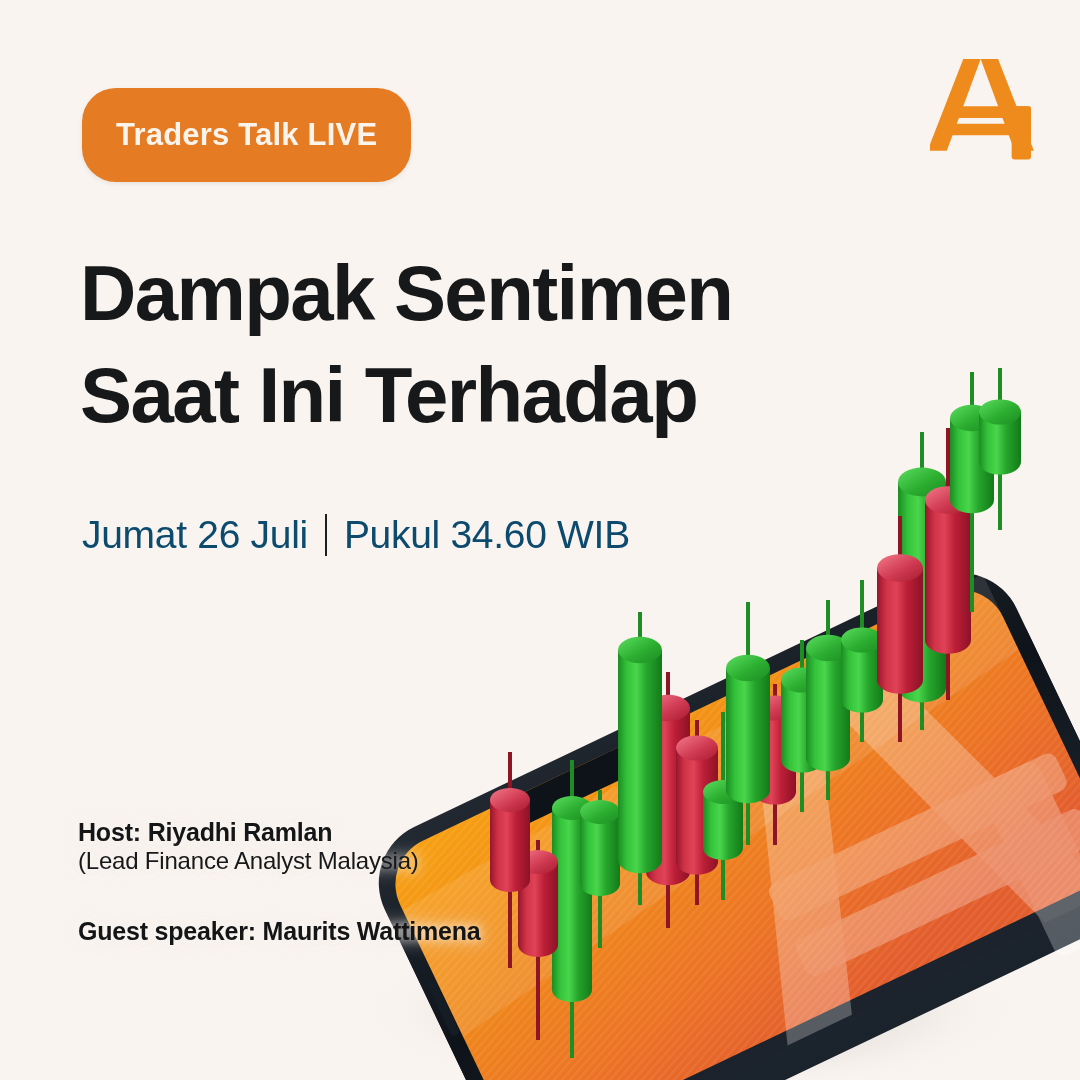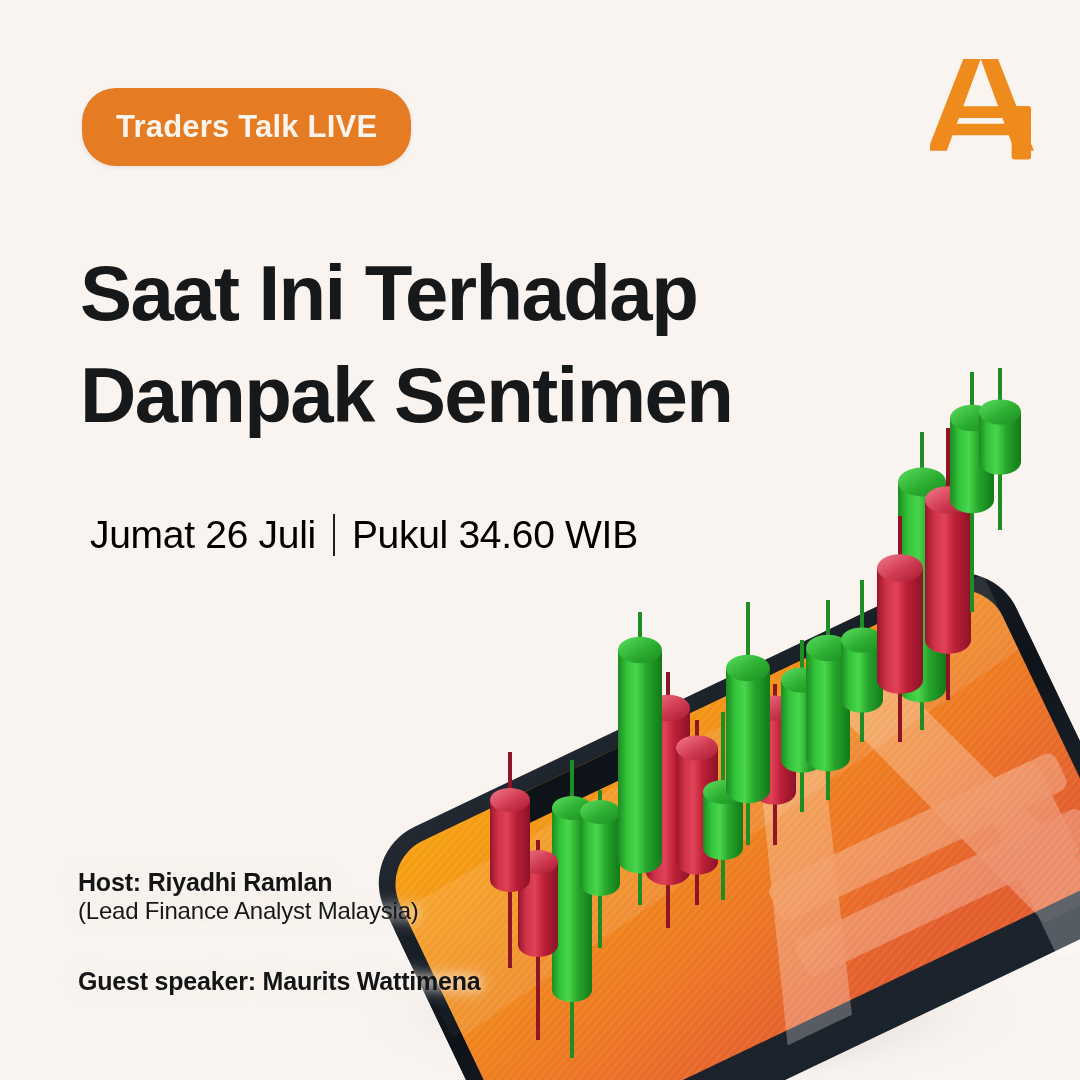--- a/index.html
+++ b/index.html
@@ -19,21 +19,21 @@
 
   
   .brand-logo{
     position:absolute; top:56px; right:38px;
     width:112px;height:104px;
   }
 
   
   .badge{
     position:absolute; left:82px; top:88px;
-    height:62px; padding:8px 34px;
+    height:62px; padding:16px 34px;
     display:flex; align-items:center; justify-content:center;
     background:#E57B22;
     border-radius:34px;
     box-shadow:0 2px 5px rgba(0,0,0,.07);
   }
   .badge-label{
     color:#FBF4EC;
     font-size:31px;
     font-weight:bold;
     letter-spacing:.2px;
@@ -49,36 +49,35 @@
     font-weight:bold;
     line-height:1.31;
     letter-spacing:-1.6px;
   }
   .headline .hl-line{display:block;}
 
   
   .schedule{
     position:absolute; left:82px; top:513px;
     display:flex; align-items:center;
-    color:#000000;
+    color:#0c4a6e;
     font-size:39px;
     letter-spacing:-.3px;
     white-space:nowrap;
-    margin-left:8px;
   }
   .sched-sep{
     display:inline-block;
     width:2px;height:42px;
     background:#1D1E20;
     margin:0 17px;
   }
 
   
   .credits{
-    position:absolute; left:78px; top:868px;
+    position:absolute; left:78px; top:818px;
     z-index:40;
   }
   .credit-block + .credit-block{margin-top:42px;text-align:right;}
   .credit-name{
     color:#141516;
     font-size:25px;
     font-weight:bold;
     letter-spacing:-.2px;
     white-space:nowrap;
     text-shadow:0 0 10px rgba(249,244,240,.95),0 0 20px rgba(249,244,240,.85);
@@ -295,22 +294,22 @@
       <rect x="38" y="140" width="170" height="24" rx="5"></rect>
       <rect x="168" y="104" width="40" height="110" rx="6"></rect>
     </g>
   </svg>
 
   <div class="badge">
     <span class="badge-label">Traders Talk LIVE</span>
   </div>
 
   <h1 class="headline">
+    <span class="hl-line">Dampak Sentimen</span>
     <span class="hl-line">Saat Ini Terhadap</span>
-    <span class="hl-line">Dampak Sentimen</span>
   </h1>
 
   <div class="schedule">
     <span>Jumat 26 Juli</span>
     <span class="sched-sep"></span>
     <span>Pukul 34.60 WIB</span>
   </div>
 
   <div class="credits">
     <div class="credit-block">

